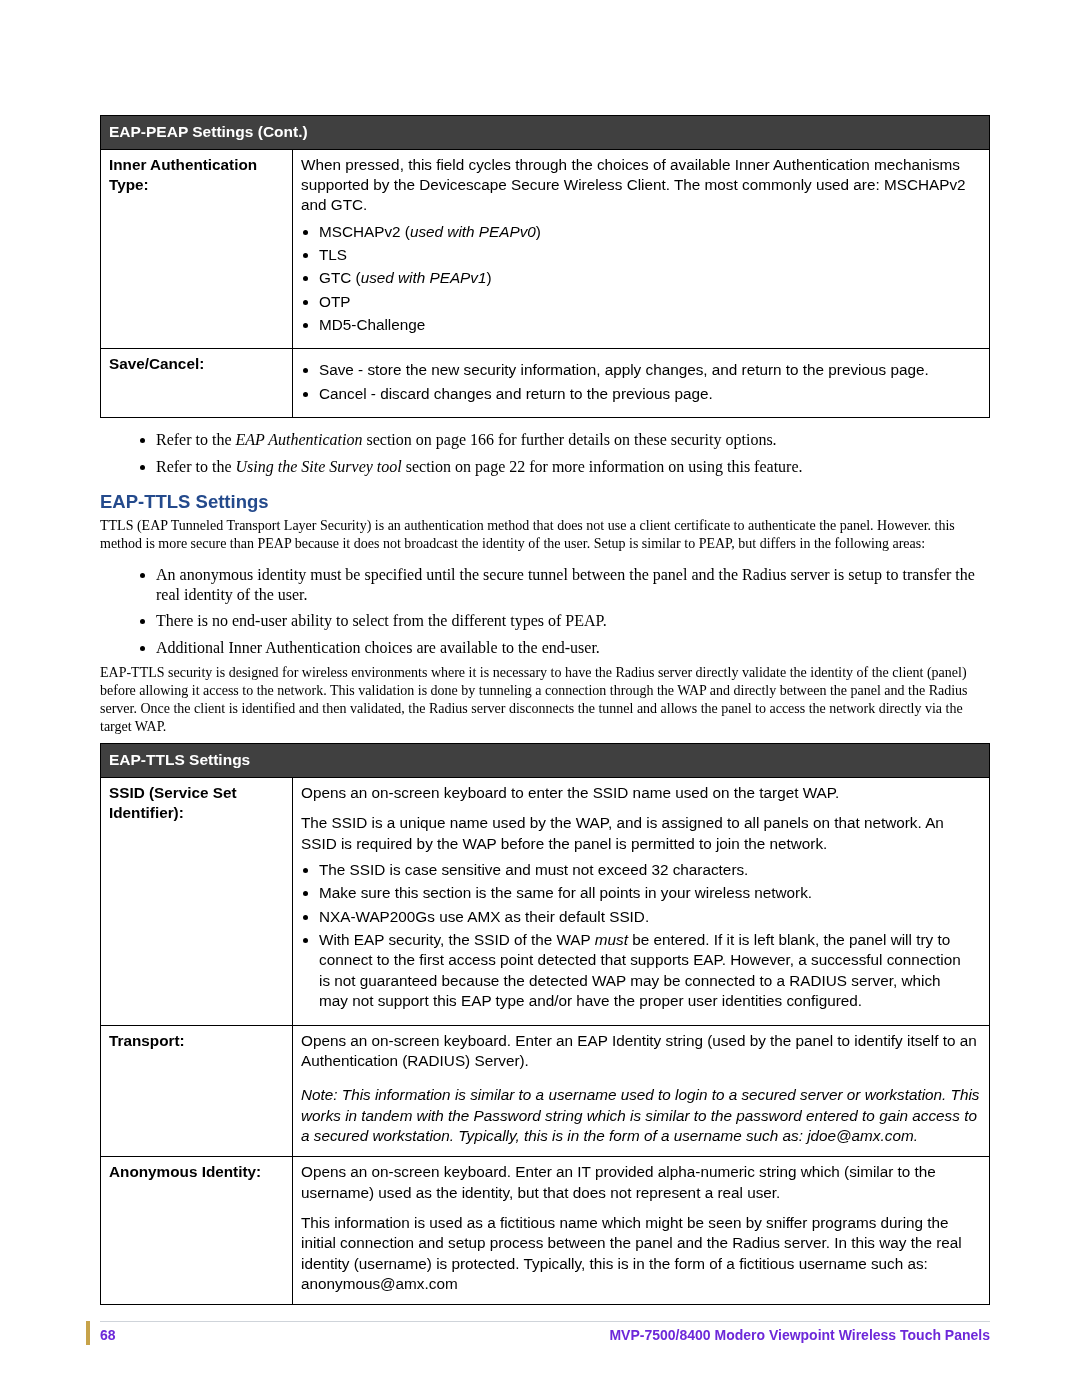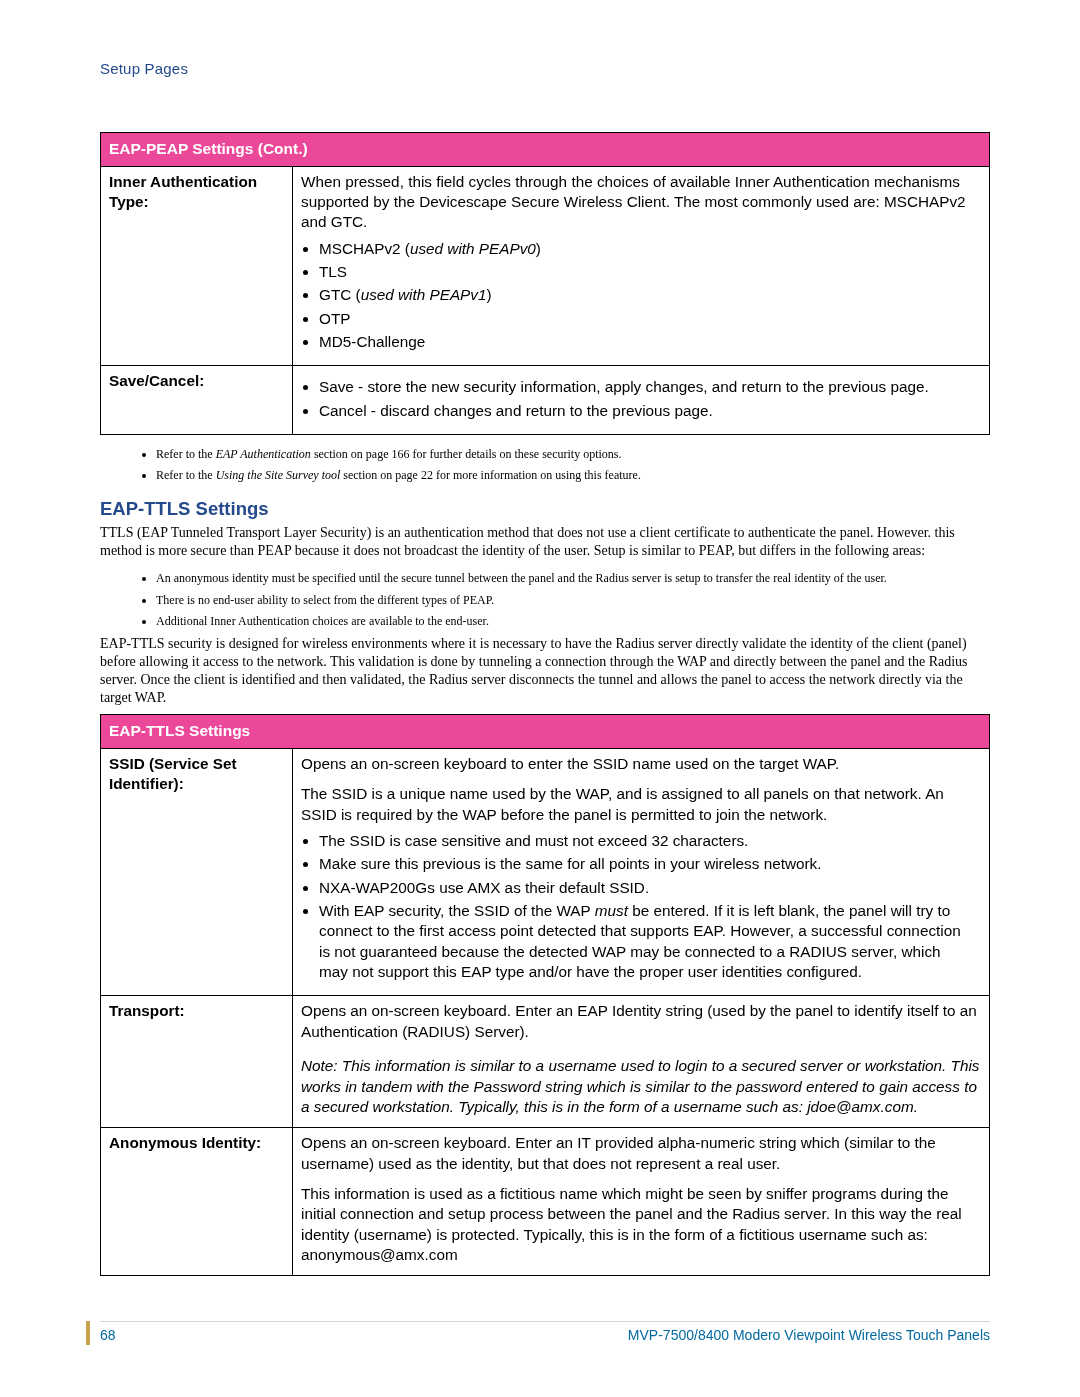--- a/index.html
+++ b/index.html
@@ -30,40 +30,40 @@
     font-size: 15.3px;
     line-height: 1.33;
   }
   .tbl th, .tbl td {
     border: 1px solid #000;
     text-align: left;
     vertical-align: top;
     padding: 5px 8px 10px 8px;
   }
   .tbl .band {
-    background: #ec4899;
+    background: #404040;
     color: #fff;
     font-weight: bold;
     font-size: 15.5px;
     padding: 6px 8px;
   }
   .col-l {
     width: 175px;
     font-weight: bold;
   }
   .cell ul {
     margin: 6px 8px 0 0;
     padding-left: 18px;
   }
   .cell ul li {
     margin: 3px 0;
   }
   .body-bullets {
     font-family: "Times New Roman", Times, serif;
-    font-size: 12px;
+    font-size: 16px;
     line-height: 1.28;
     margin: 12px 0 6px 56px;
     padding: 0;
     list-style: disc;
   }
   .body-bullets li { margin: 2px 0 6px 0; }
   .h2 {
     color: #244a8c;
     font-weight: bold;
     font-size: 18.5px;
@@ -75,21 +75,22 @@
     line-height: 1.27;
     margin: 2px 0 6px 0;
   }
   .footer {
     position: absolute;
     left: 100px;
     right: 90px;
     bottom: 48px;
     height: 22px;
     font-size: 14px;
-    color: #0369a1;
+    color: #6d28d9;
+    font-weight: bold;
   }
   .footer .rule {
     position: absolute;
     left: 0; right: 0; top: -6px;
     border-top: 1px solid #cfd4da;
   }
   .footer .tab {
     position: absolute;
     left: -14px; top: -6px;
     width: 4px; height: 24px;
@@ -99,21 +100,20 @@
   .footer .ftxt { float: right; }
   
   .b { font-weight: normal; }
   .i { font-style: italic; }
 </style>
 </head>
 <body>
 
 <div class="page">
 
-  <div class="header-label">Setup Pages</div>
 
   <table class="tbl">
     <tbody>
         <tr>
           <th class="band" colspan="2">EAP-PEAP Settings (Cont.)</th>
         </tr>
     <tr>
       <td class="col-l">Inner Authentication Type:</td>
       <td class="cell">
         <span>
@@ -162,21 +162,21 @@
           <th class="band" colspan="2">EAP-TTLS Settings</th>
         </tr>
 
     <tr>
       <td class="col-l">SSID (Service Set Identifier):</td>
       <td class="cell">
         <div>Opens an on-screen keyboard to enter the SSID name used on the target WAP.</div>
         <div style="margin-top:10px">The SSID is a unique name used by the WAP, and is assigned to all panels on that network. An SSID is required by the WAP before the panel is permitted to join the network.</div>
         <ul>
           <li>The SSID is case sensitive and must not exceed 32 characters.</li>
-          <li>Make sure this previous is the same for all points in your wireless network.</li>
+          <li>Make sure this section is the same for all points in your wireless network.</li>
           <li><span>NXA-WAP200Gs use </span><span class="b">AMX</span><span> as their default SSID.</span></li>
           <li><span>With EAP security, the SSID of the WAP </span><span class="i">must</span><span> be entered. If it is left blank, the panel will try to connect to the first access point detected that supports EAP. However, a successful connection is not guaranteed because the detected WAP may be connected to a RADIUS server, which may not support this EAP type and/or have the proper user identities configured.</span></li>
         </ul>
       </td>
     </tr>
 
     <tr>
       <td class="col-l">Transport:</td>
       <td class="cell">
         <div>Opens an on-screen keyboard. Enter an EAP Identity string (used by the panel to identify itself to an Authentication (RADIUS) Server).</div>

